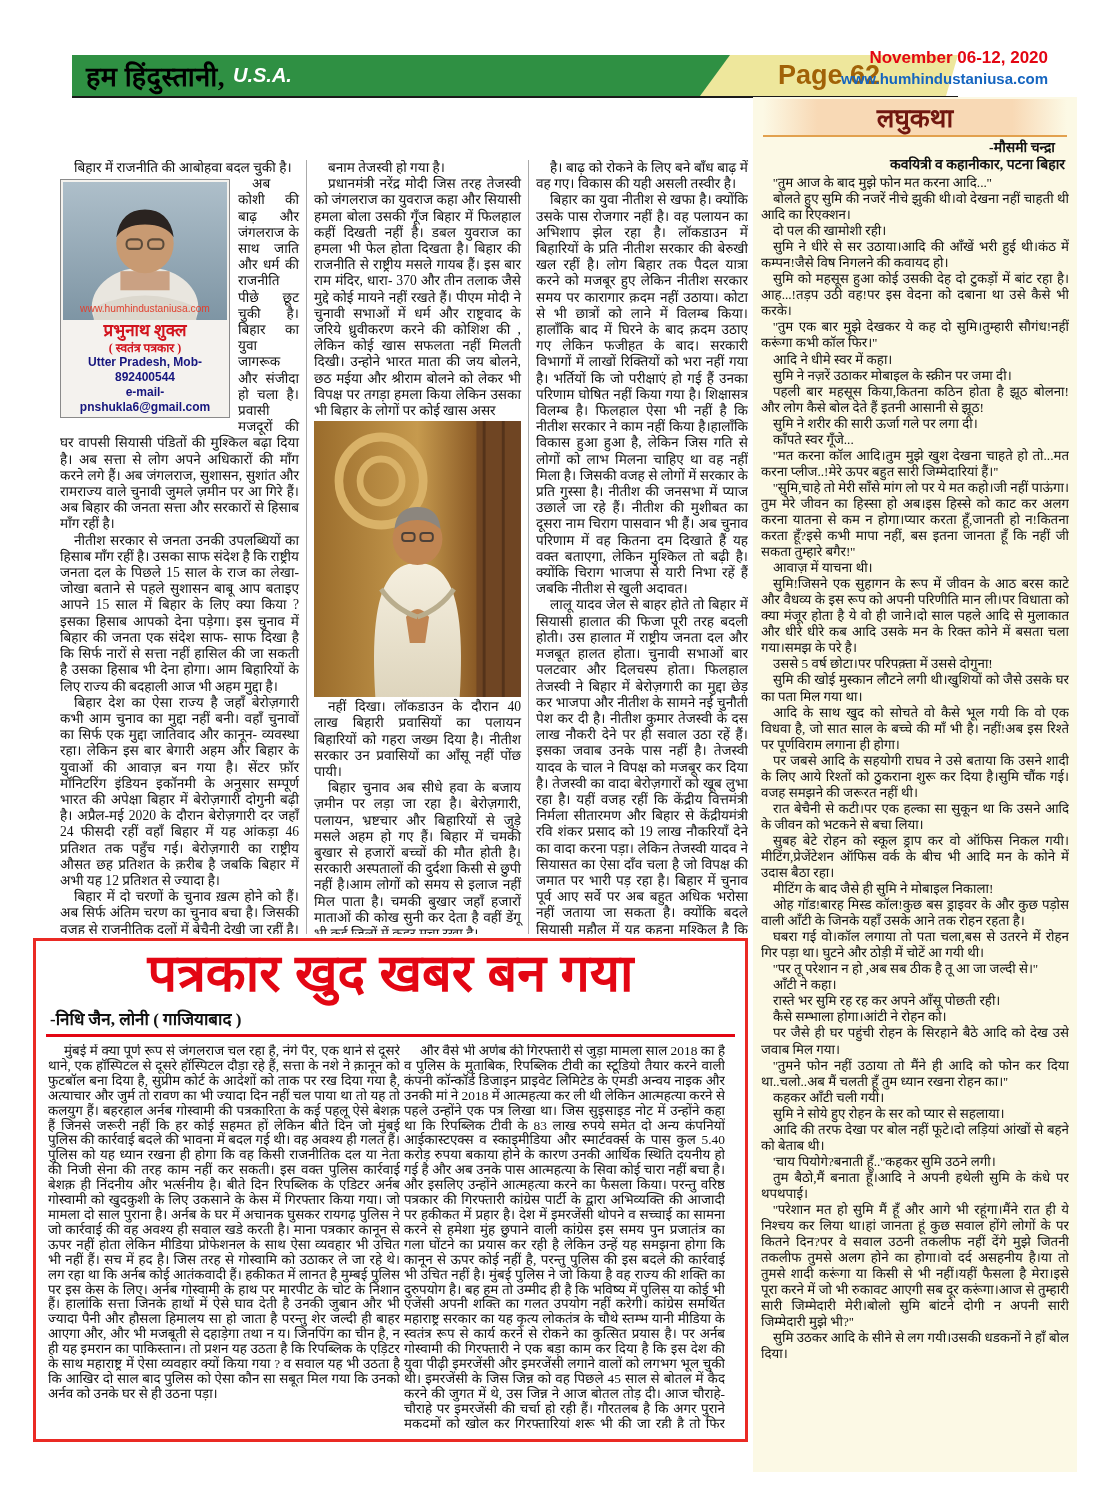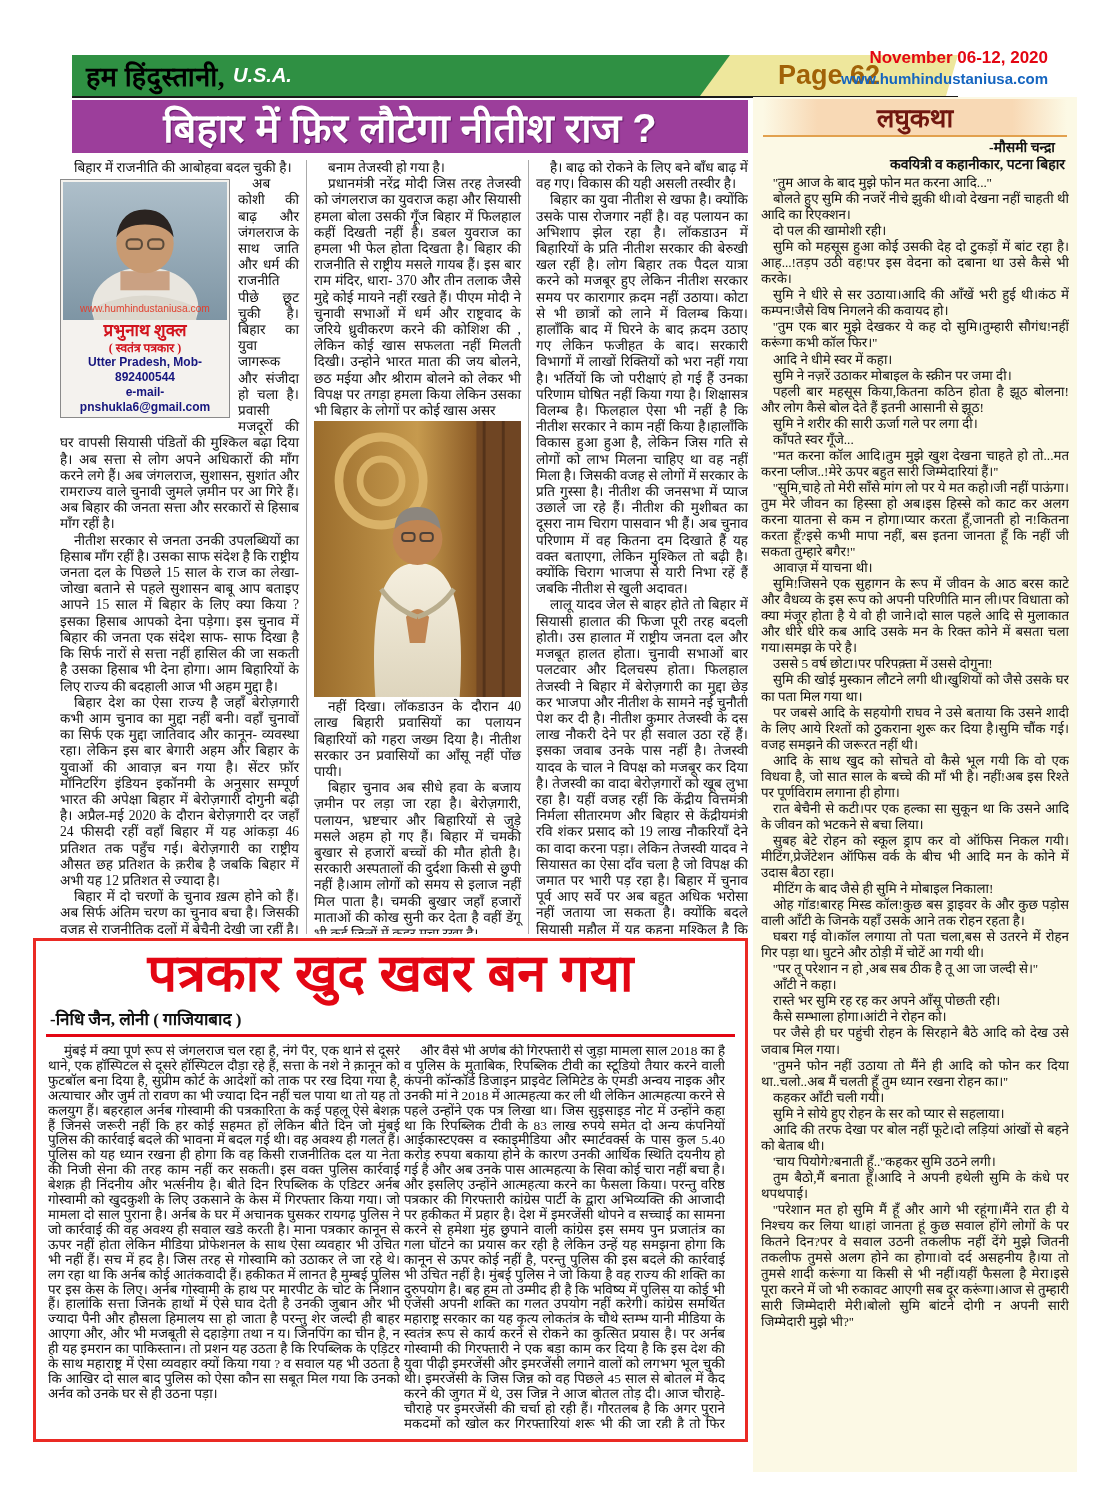--- a/index.html
+++ b/index.html
@@ -81,23 +81,20 @@
   </div>
   <div class="yellow-tab">
     <span class="page-label">Page 62</span>
   </div>
   <div class="header-rule"></div>
   <div class="issue-block">
     <div class="issue-date">November 06-12, 2020</div>
     <div class="issue-site">www.humhindustaniusa.com</div>
   </div>
 
-  <div class="headline-box">
-    <span class="t">बिहार में फ़िर लौटेगा नीतीश राज ?</span>
-  </div>
 
   <div class="main-cols">
 
     <div class="mcol mcol1">
       <p>बिहार में राजनीति की आबोहवा बदल चुकी है।</p>
       <div class="author-box">
         <svg class="author-photo" viewBox="0 0 160 130" preserveAspectRatio="none">
           <rect width="160" height="130" fill="#93a7b4"></rect>
           <rect width="160" height="130" fill="url(#g1)"></rect>
           <defs>
@@ -194,49 +191,50 @@
   <div class="story-panel">
     <div class="story-head-band">
       <span class="story-title">लघुकथा</span>
     </div>
     <div class="story-author">-मौसमी चन्द्रा</div>
     <div class="story-credit">कवयित्री व कहानीकार, पटना बिहार</div>
     <div class="story-body">
         <p>''तुम आज के बाद मुझे फोन मत करना आदि...''</p>
         <p>बोलते हुए सुमि की नजरें नीचे झुकी थी।वो देखना नहीं चाहती थी आदि का रिएक्शन।</p>
         <p>दो पल की खामोशी रही।</p>
+        <p>सुमि ने धीरे से सर उठाया।आदि की आँखें भरी हुई थी।कंठ में कम्पन!जैसे विष  निगलने की कवायद हो।</p>
         <p>सुमि को महसूस हुआ कोई उसकी देह दो टुकड़ों में बांट रहा है।आह...!तड़प उठी वह!पर  इस वेदना को दबाना था उसे कैसे भी करके।</p>
-        <p>सुमि ने धीरे से सर उठाया।आदि की आँखें भरी हुई थी।कंठ में कम्पन!जैसे विष  निगलने की कवायद हो।</p>
         <p>''तुम एक बार मुझे देखकर ये कह दो सुमि।तुम्हारी सौगंध!नहीं करूंगा कभी कॉल फिर।''</p>
         <p>आदि ने धीमे स्वर में कहा।</p>
         <p>सुमि ने नज़रें उठाकर मोबाइल के स्क्रीन पर जमा दी।</p>
         <p>पहली बार महसूस किया,कितना कठिन होता है झूठ बोलना! और लोग कैसे बोल देते हैं  इतनी आसानी से झूठ!</p>
         <p>सुमि ने शरीर की सारी ऊर्जा  गले पर लगा दी।</p>
         <p>काँपते स्वर गूँजे...</p>
         <p>''मत करना कॉल आदि।तुम मुझे खुश देखना चाहते हो तो...मत करना प्लीज..!मेरे ऊपर बहुत सारी जिम्मेदारियां हैं।''</p>
         <p>''सुमि,चाहे तो मेरी साँसे मांग लो पर ये मत कहो।जी नहीं पाऊंगा।तुम मेरे जीवन का हिस्सा हो अब।इस हिस्से को काट कर अलग करना यातना से कम न होगा।प्यार करता हूँ,जानती हो न!कितना करता हूँ?इसे कभी मापा नहीं, बस इतना जानता हूँ कि नहीं जी सकता तुम्हारे बगैर!''</p>
         <p>आवाज़ में याचना थी।</p>
         <p>सुमि!जिसने एक सुहागन के रूप में जीवन के आठ बरस काटे और वैधव्य के इस रूप को अपनी परिणीति मान ली।पर विधाता को क्या मंजूर होता है ये वो ही जाने।दो साल पहले आदि से मुलाकात और धीरे धीरे कब आदि उसके मन के रिक्त कोने में बसता चला गया।समझ के परे है।</p>
         <p>उससे 5 वर्ष छोटा।पर परिपक़्ता में उससे दोगुना!</p>
         <p>सुमि की खोई मुस्कान  लौटने लगी थी।खुशियों को जैसे उसके घर का पता मिल गया था।</p>
+        <p>आदि के साथ खुद को सोचते वो कैसे भूल गयी कि वो एक विधवा है, जो सात साल के बच्चे की माँ भी है। नहीं!अब इस रिश्ते पर पूर्णविराम लगाना ही होगा।</p>
         <p>पर जबसे आदि के सहयोगी राघव ने उसे बताया कि उसने शादी के लिए आये रिश्तों को ठुकराना शुरू कर दिया है।सुमि चौंक गई।वजह समझने की जरूरत नहीं थी।</p>
-        <p>आदि के साथ खुद को सोचते वो कैसे भूल गयी कि वो एक विधवा है, जो सात साल के बच्चे की माँ भी है। नहीं!अब इस रिश्ते पर पूर्णविराम लगाना ही होगा।</p>
         <p>रात बेचैनी से कटी।पर एक हल्का सा सुकून था कि उसने आदि के जीवन को भटकने से बचा लिया।</p>
         <p>सुबह बेटे रोहन को स्कूल ड्राप कर वो ऑफिस निकल गयी।मीटिंग,प्रेजेंटेशन ऑफिस वर्क के बीच भी आदि मन के कोने में उदास बैठा रहा।</p>
         <p>मीटिंग के बाद जैसे ही सुमि ने मोबाइल निकाला!</p>
         <p>ओह गॉड!बारह मिस्ड कॉल!कुछ बस ड्राइवर के और कुछ पड़ोस वाली आँटी के जिनके यहाँ उसके आने तक रोहन रहता है।</p>
         <p>घबरा गई वो।कॉल लगाया तो पता चला,बस से उतरने में रोहन गिर पड़ा था। घुटने और ठोड़ी में चोटें आ गयी थी।</p>
         <p>''पर तू परेशान न हो ,अब सब ठीक है तू आ जा जल्दी से।''</p>
         <p>आँटी ने कहा।</p>
         <p>रास्ते भर सुमि रह रह कर अपने आँसू पोछती रही।</p>
         <p>कैसे सम्भाला होगा।आंटी ने रोहन को।</p>
         <p>पर जैसे ही घर पहुंची रोहन के सिरहाने बैठे आदि को देख उसे जवाब मिल गया।</p>
         <p>''तुमने फोन नहीं उठाया तो  मैंने ही आदि को फोन कर दिया था..चलो..अब मैं चलती हूँ तुम ध्यान रखना रोहन का।''</p>
         <p>कहकर आँटी चली गयी।</p>
         <p>सुमि ने सोये हुए रोहन के सर को प्यार से सहलाया।</p>
         <p>आदि की तरफ देखा पर बोल नहीं फूटे।दो लड़ियां आंखों से बहने को बेताब थी।</p>
         <p>'चाय पियोगे?बनाती हूँ..''कहकर सुमि उठने लगी।</p>
         <p>तुम बैठो,मैं बनाता हूँ।आदि ने अपनी हथेली  सुमि के कंधे पर थपथपाई।</p>
         <p>''परेशान मत हो सुमि मैं हूँ और आगे भी रहूंगा।मैंने रात ही ये निश्चय कर लिया था।हां जानता हूं कुछ सवाल होंगे लोगों के पर कितने दिन?पर वे सवाल उठनी तकलीफ नहीं देंगे मुझे जितनी तकलीफ तुमसे अलग होने का होगा।वो दर्द असहनीय है।या तो तुमसे शादी करूंगा या किसी से भी नहीं।यहीं फैसला है मेरा।इसे पूरा करने में जो भी रुकावट आएगी सब दूर करूंगा।आज से तुम्हारी सारी जिम्मेदारी मेरी।बोलो सुमि बांटने दोगी न अपनी सारी जिम्मेदारी मुझे भी?''</p>
+        <p>सुमि उठकर आदि के सीने से लग गयी।उसकी धडकनों ने हाँ बोल दिया।</p>
       </div>
   </div>
 
 </div>
 
 </body></html>

